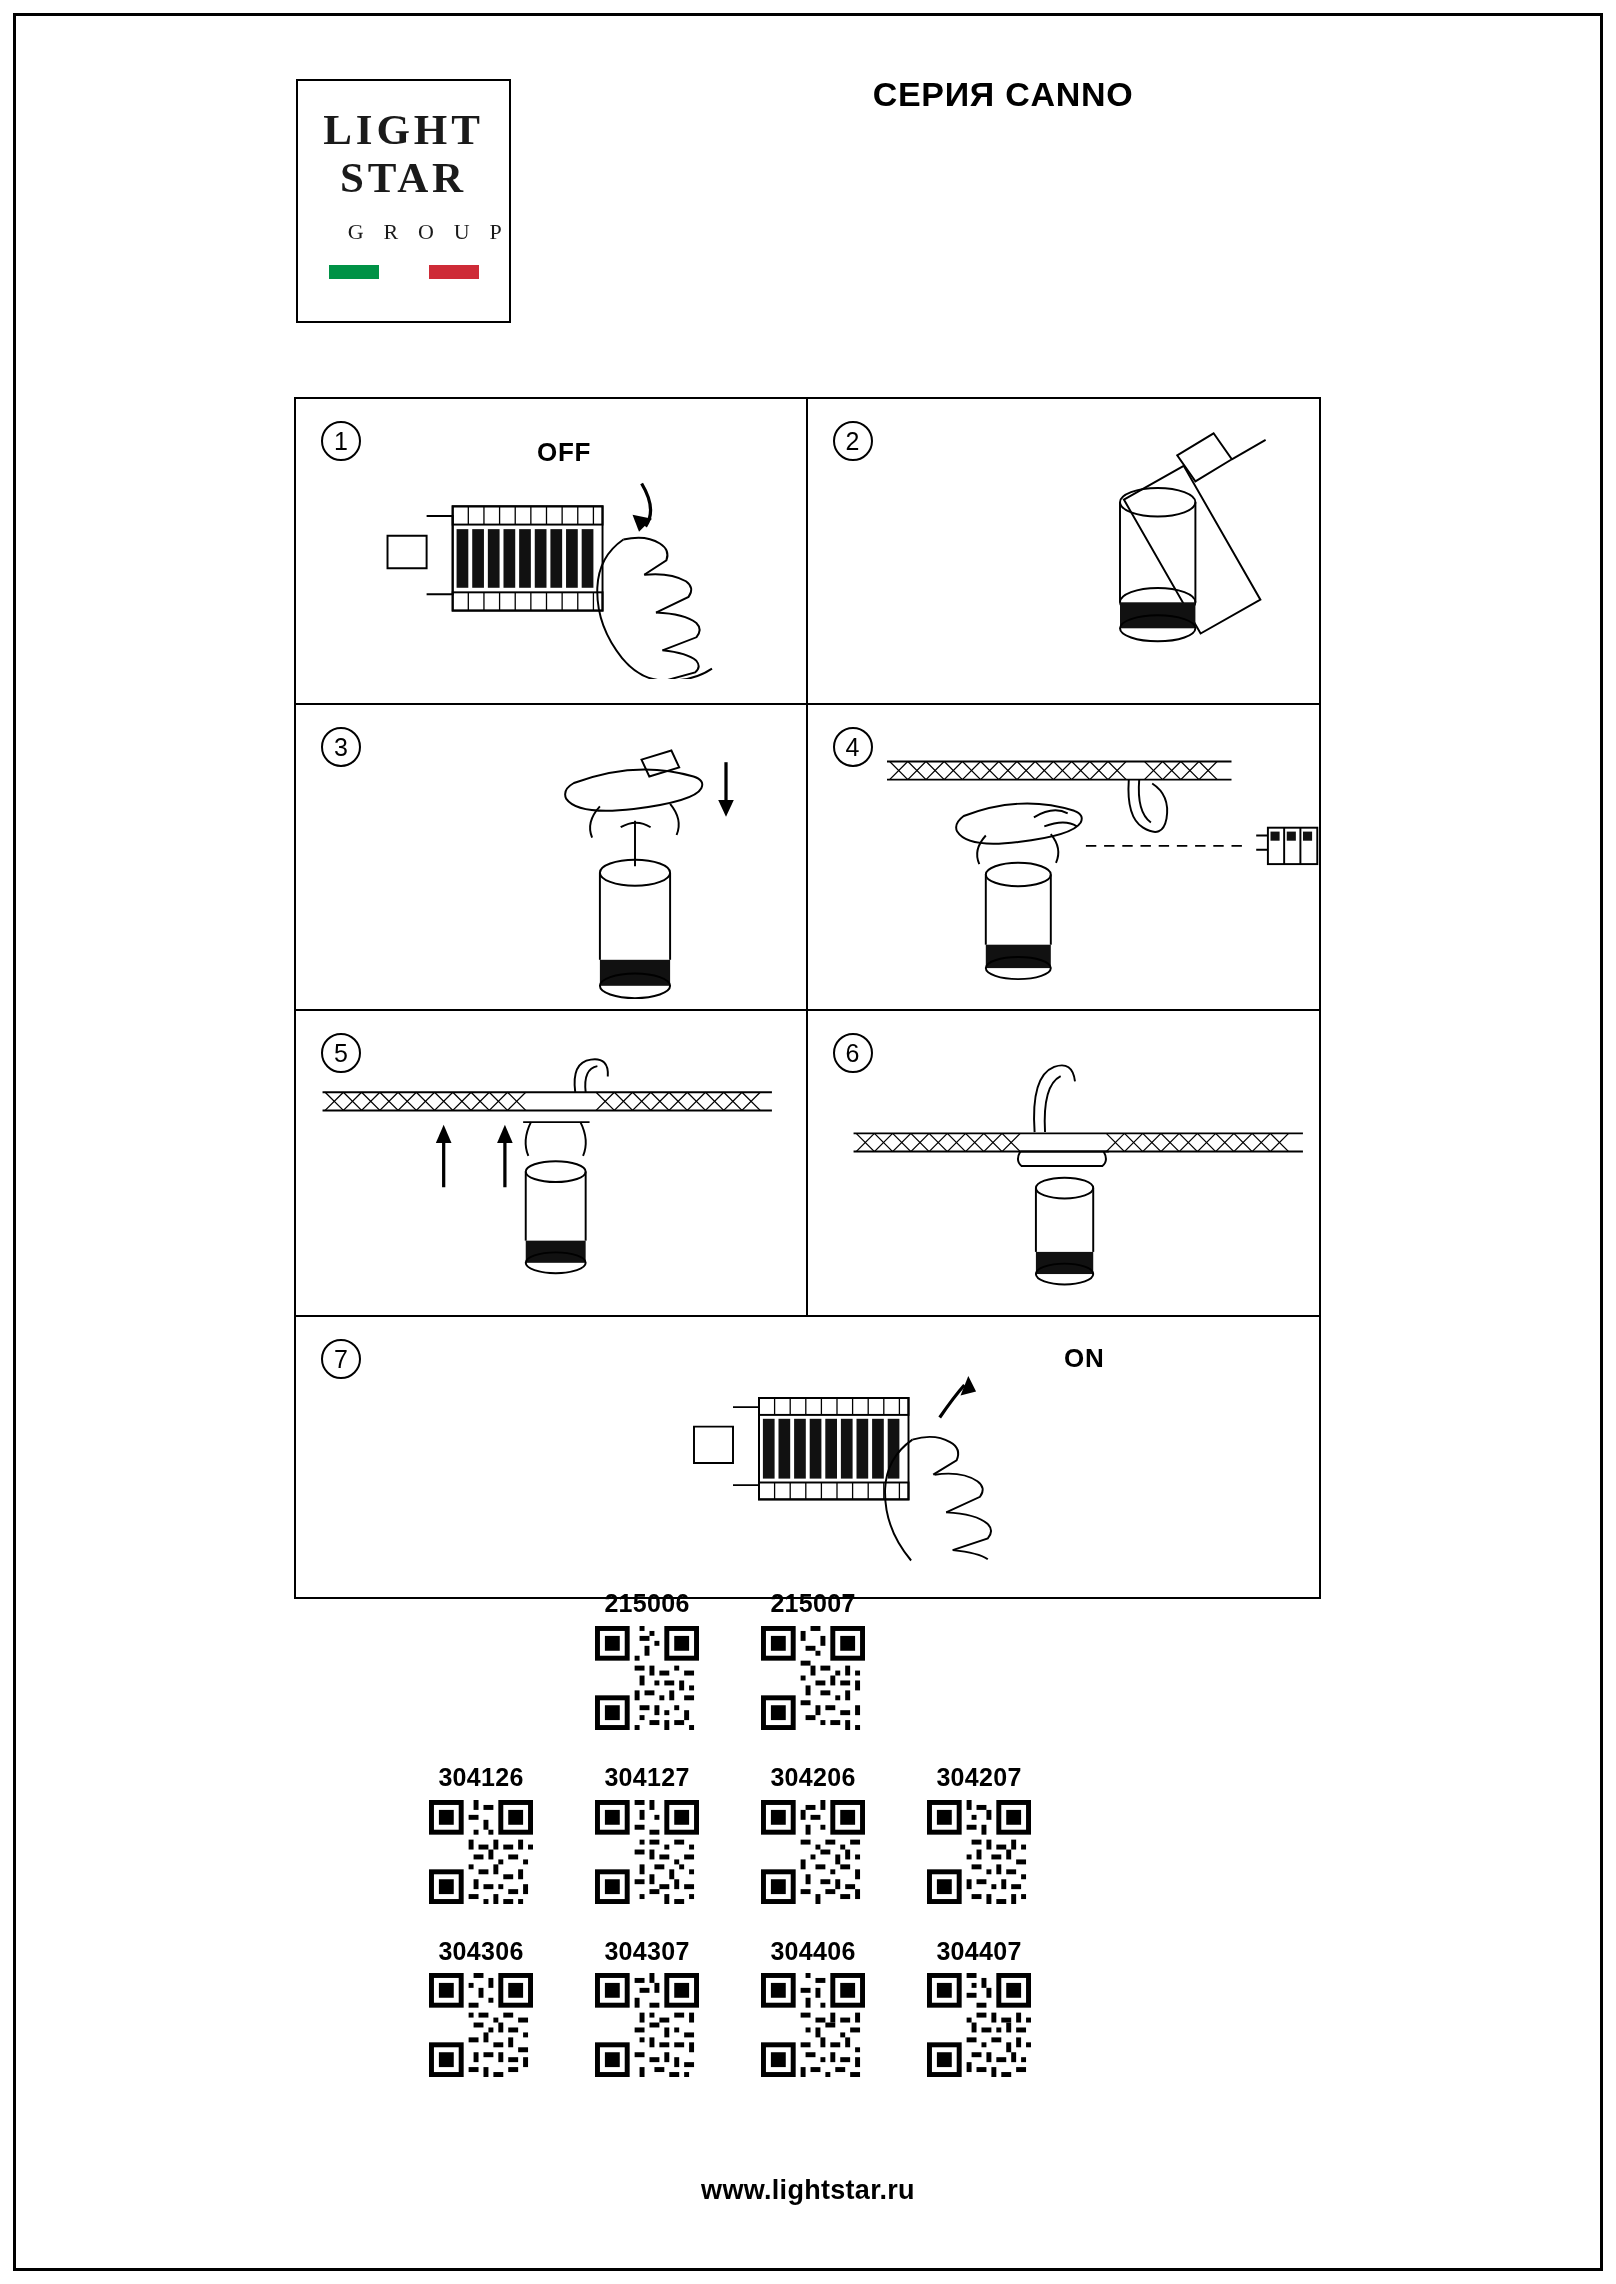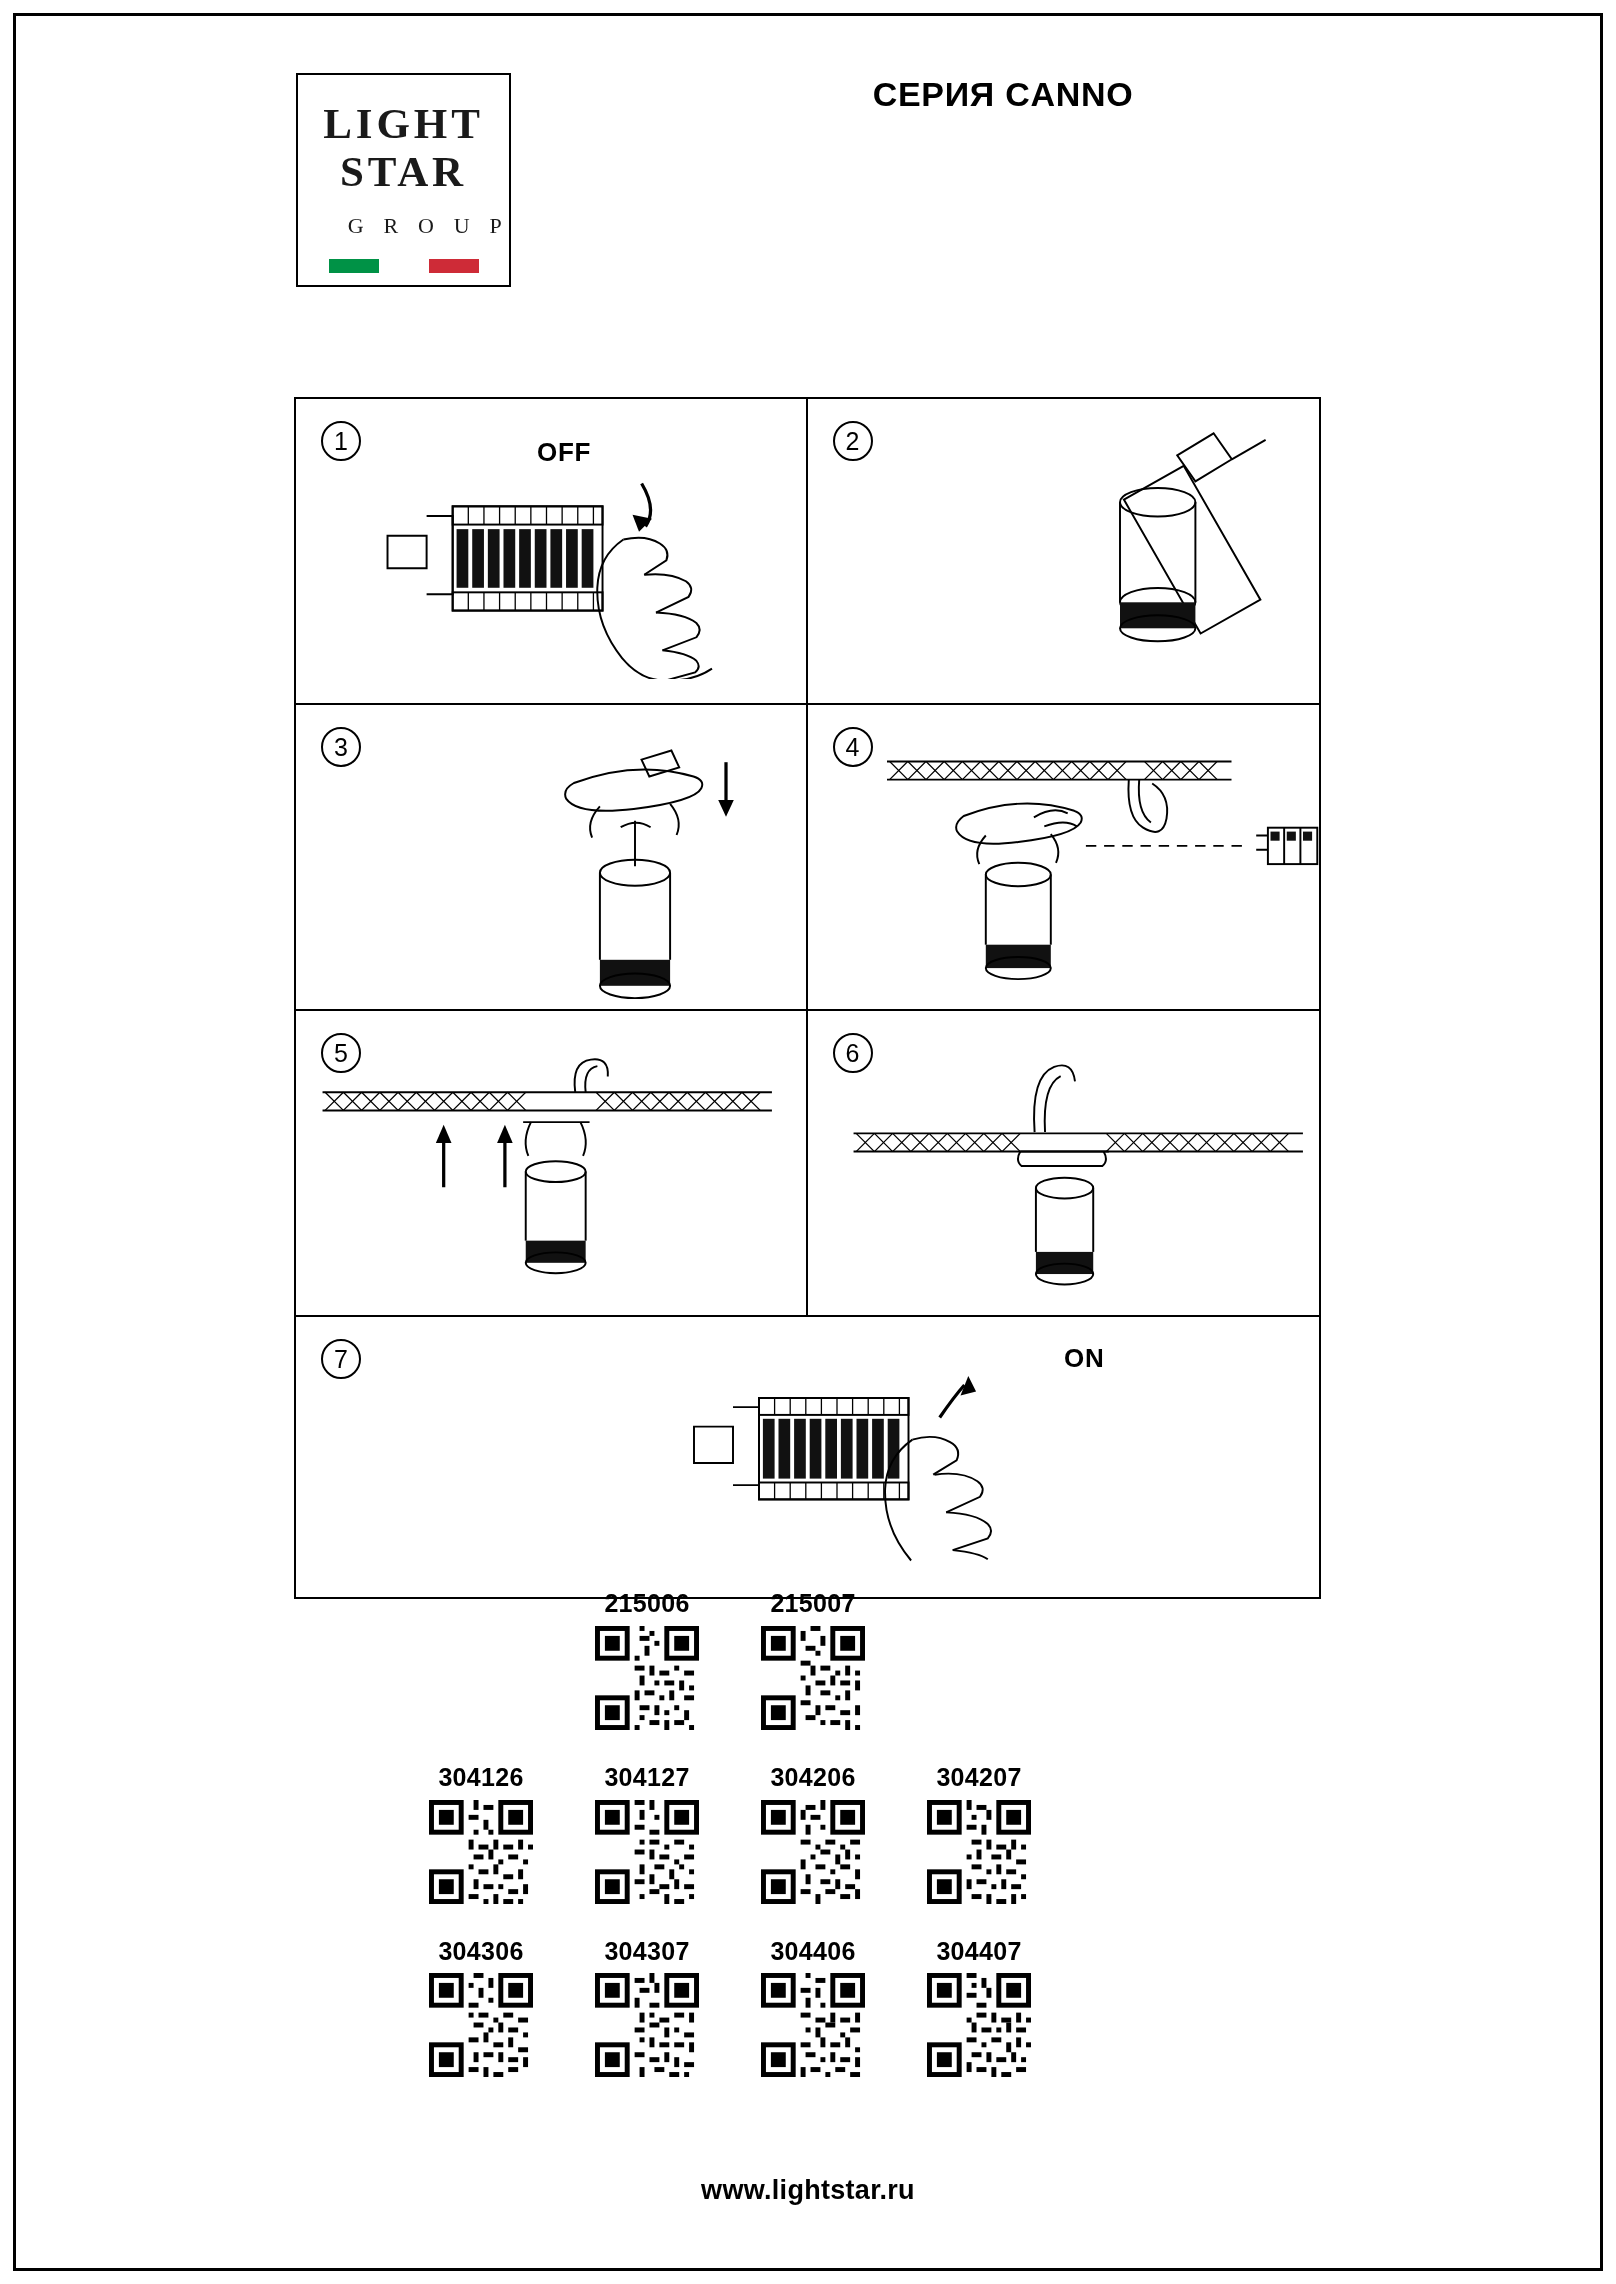--- a/index.html
+++ b/index.html
@@ -27,22 +27,22 @@
 
   
   .header {
     position: absolute;
     left: 0; top: 65px;
     width: 1616px;
     height: 260px;
   }
   .logo-box {
     position: absolute;
-    left: 296px; top: 8px;
-    width: 215px; height: 214px;
+    left: 296px; top: 14px;
+    width: 215px; height: 244px;
     border: 2.6px solid #000;
     box-sizing: border-box;
     background: #fff;
   }
   .logo-text {
     position: absolute;
     left: 0; top: 25px;
     width: 100%;
     text-align: center;
     font-family: "Liberation Serif", serif;

